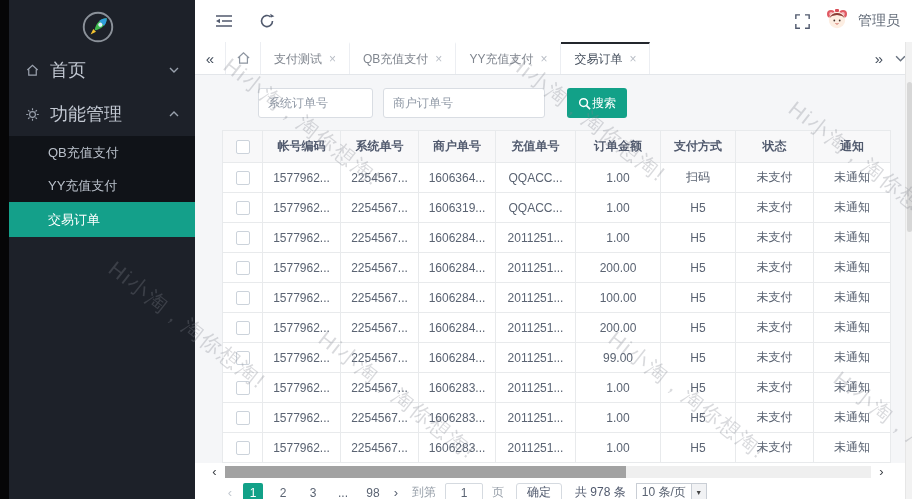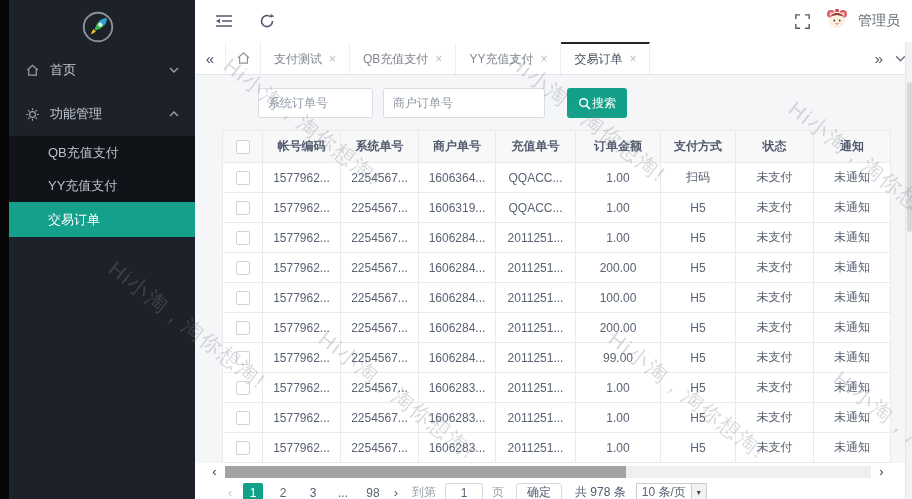--- a/index.html
+++ b/index.html
@@ -5,21 +5,21 @@
   * { margin:0; padding:0; box-sizing:border-box; }
   html,body { width:912px; height:499px; overflow:hidden; }
   body { font-family:"Liberation Sans","DejaVu Sans",sans-serif; background:#fff; position:relative; }
 
   .app { display:flex; width:912px; height:499px; }
 
   
   .sidebar { width:195px; background:#1d2129; position:relative; flex-shrink:0; display:flex; flex-direction:column; }
   .sidebar::before { content:""; position:absolute; left:0; top:0; bottom:0; width:9px; background:#060607; z-index:2; }
   .logo-wrap { height:48px; display:flex; align-items:center; justify-content:center; padding-top:6px; }
-  .menu-item { height:44px; display:flex; align-items:center; gap:10px; padding:0 16px 0 25px; color:#c2c8d2; font-size:13px; cursor:pointer; }
+  .menu-item { height:44px; display:flex; align-items:center; gap:10px; padding:0 16px 0 25px; color:#c2c8d2; font-size:18px; cursor:pointer; }
   .menu-item .chev { margin-left:auto; color:#99a1ad; }
   .menu-icon { width:15px; height:15px; flex-shrink:0; }
   .submenu { background:#101318; }
   .submenu-item { height:33px; line-height:33px; padding-left:48px; color:#b9c0ca; font-size:13px; cursor:pointer; }
   .submenu-item.active { background:#14a08a; color:#fff; height:35px; line-height:35px; margin-left:9px; padding-left:39px; }
   .sidebar-rest { flex:1; }
 
   
   .main { width:717px; display:flex; flex-direction:column; position:relative; }
 

